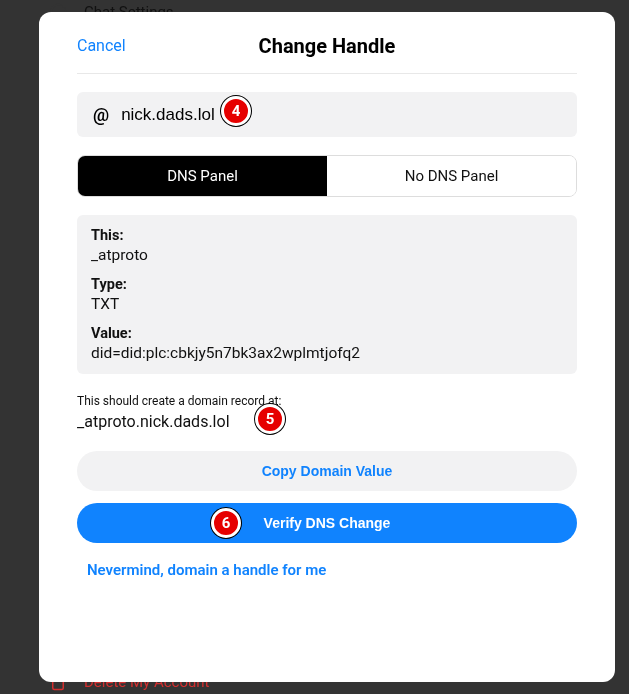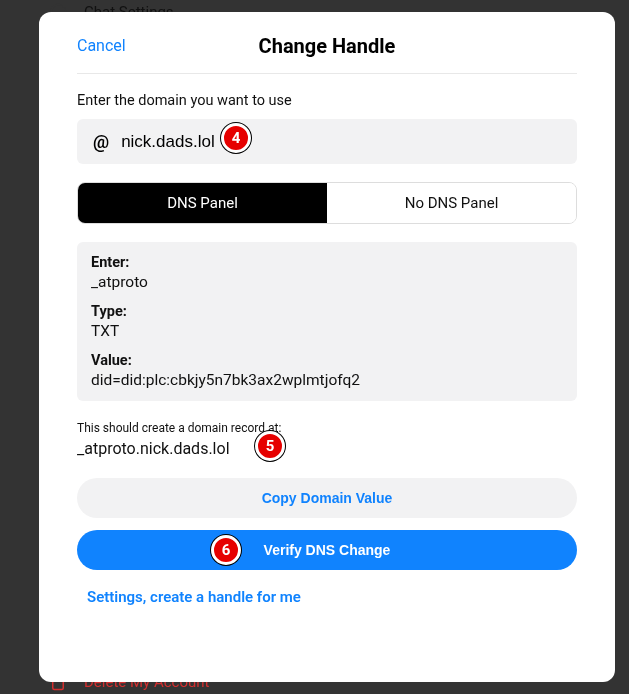--- a/index.html
+++ b/index.html
@@ -231,37 +231,36 @@
   </span>
   <span>Delete My Account</span>
 </div>
 
 <div class="modal">
   <div class="modal-header">
     <span class="cancel-link">Cancel</span>
     <span class="modal-title">Change Handle</span>
   </div>
 
-  <div class="section-label">Enter the domain you want to use</div>
 
   <div class="domain-input-wrap">
     <span class="at-icon">@</span>
     <input class="domain-input" type="text" value="nick.dads.lol" style="">
     <div class="annotation-circle" style="left:144px; top:4px;">4</div>
   </div>
 
   <div class="tab-group">
     <div class="tab active">DNS Panel</div>
     <div class="tab inactive">No DNS Panel</div>
   </div>
 
 
   <div class="record-box">
     <div class="record-field">
-      <div class="record-label">Enter:</div>
+      <div class="record-label">This:</div>
       <div class="record-value">_atproto</div>
     </div>
     <div class="record-field">
       <div class="record-label">Type:</div>
       <div class="record-value">TXT</div>
     </div>
     <div class="record-field">
       <div class="record-label">Value:</div>
       <div class="record-value">did=did:plc:cbkjy5n7bk3ax2wplmtjofq2</div>
     </div>
@@ -273,14 +272,14 @@
     <div class="annotation-circle" style="left:178px; top:-8px;">5</div>
   </div>
 
   <button class="btn btn-secondary">Copy Domain Value</button>
 
   <div class="btn-relative">
     <button class="btn btn-primary">Verify DNS Change</button>
     <div class="annotation-circle" style="left:134px; top:5px;">6</div>
   </div>
 
-  <span class="link-text">Settings, create a handle for me</span>
+  <span class="link-text">Nevermind, domain a handle for me</span>
 </div>
 
 </body></html>

